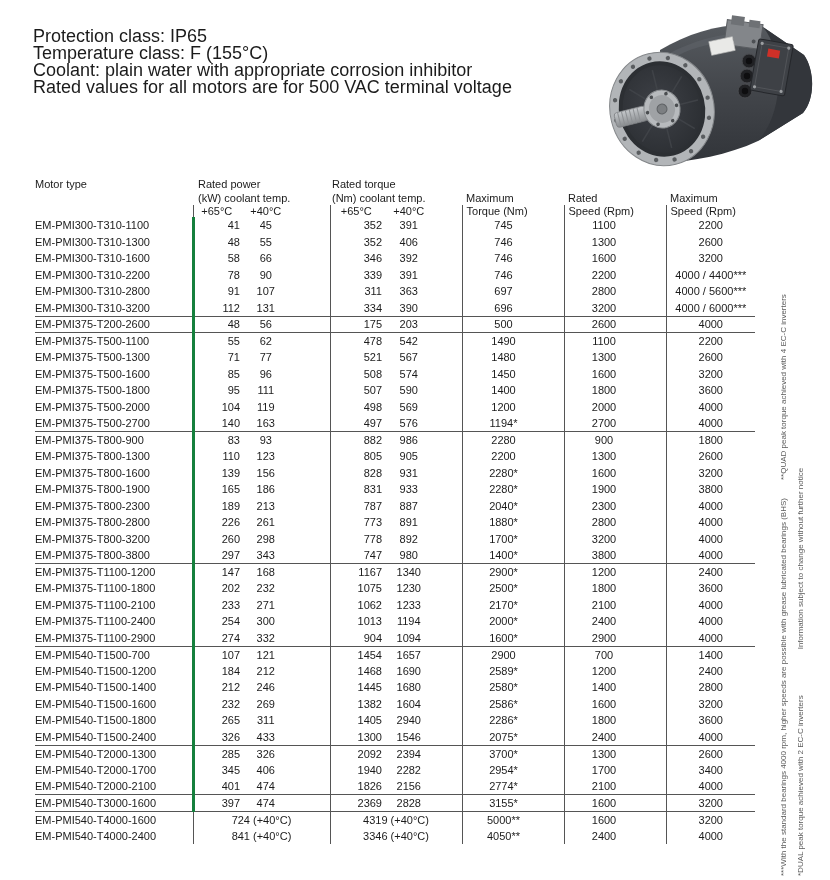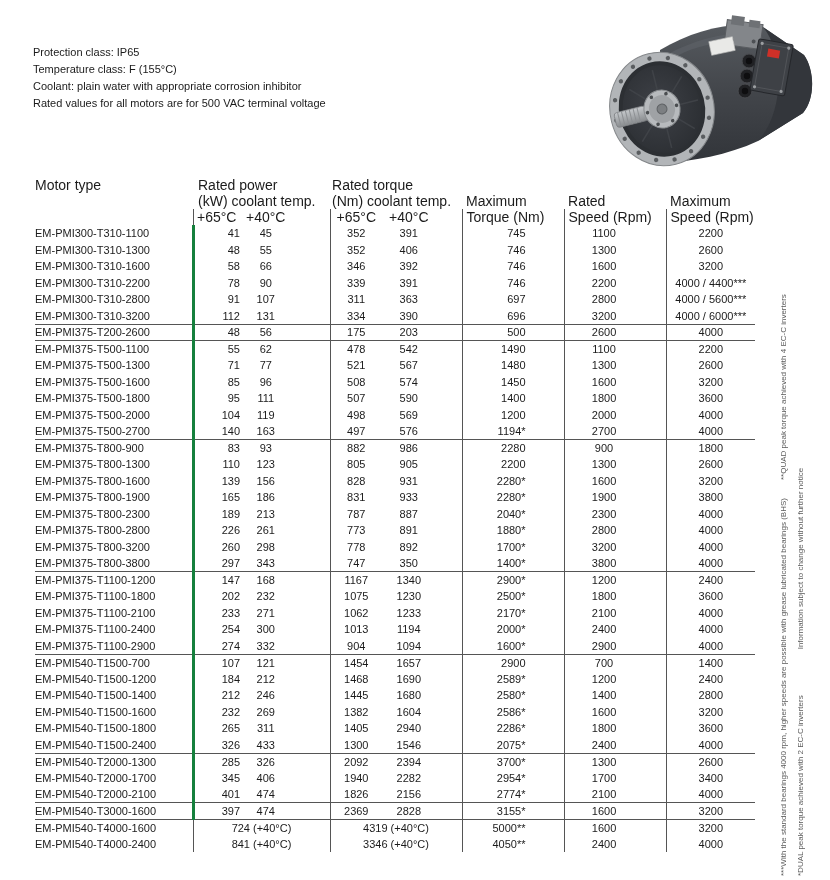--- a/index.html
+++ b/index.html
@@ -1,34 +1,34 @@
 <!DOCTYPE html>
 <html><head>
 <meta charset="utf-8">
 <style>
   html,body { margin:0; padding:0; background:#fff; }
   .page {
     position:relative; width:830px; height:880px; background:#ffffff;
     font-family:"Liberation Sans", sans-serif; color:#1b1b1b; overflow:hidden;
   }
-  .info { position:absolute; left:33px; top:44px; font-size:11px; line-height:17px; }
+  .info { position:absolute; left:33px; top:28px; font-size:18px; line-height:17px; }
   .motor-wrap { position:absolute; left:598px; top:10px; width:230px; height:158px; }
 
   .spec { position:absolute; left:35px; top:177px; }
   table { border-collapse:collapse; table-layout:fixed; width:720px; }
   td { padding:0; font-size:11px; white-space:nowrap; overflow:visible; vertical-align:middle; }
-  thead td { font-size:14px; }
+  thead td { font-size:11px; }
   thead tr.h1 { height:14px; } thead tr.h2 { height:14px; } thead tr.h3 { height:12px; }
   tbody tr { height:16.5px; }
   .c0 { text-align:left; }
   .c1 { text-align:right; border-left:3px solid #15803d; }
   .c2 { text-align:center; padding-right:38px; }
-  .c3 { text-align:center; border-left:1px solid #555; }
+  .c3 { text-align:right; border-left:1px solid #555; }
   .c4 { text-align:center; padding-right:26px; }
-  .c5 { text-align:right; padding-right:38px; border-left:1px solid #555;padding-left:19px; }
+  .c5 { text-align:center; padding-right:38px; border-left:1px solid #555;padding-left:19px; }
   .c6 { text-align:center; padding-right:22px; border-left:1px solid #555; }
   .c7 { text-align:center; border-left:1px solid #555; }
   .cspan { text-align:center; border-left:1px solid #555; }
   .hl  { text-align:left; padding-left:5px; }
   .hl2 { text-align:left; padding-left:2px; }
   .h5  { text-align:left; padding-left:4px; border-left:1px solid #555; }
   .h6  { text-align:left; padding-left:4px; border-left:1px solid #555; }
   .h7  { text-align:left; padding-left:4px; border-left:1px solid #555; }
   .hc1 { text-align:center; border-left:1px solid #555; }
   .hc2 { text-align:center; padding-right:38px; }
@@ -402,21 +402,21 @@
             <td class="c4">892</td>
             <td class="c5">1700*</td>
             <td class="c6">3200</td>
             <td class="c7">4000</td>
           </tr>
           <tr>
             <td class="c0">EM-PMI375-T800-3800</td>
             <td class="c1">297</td>
             <td class="c2">343</td>
             <td class="c3">747</td>
-            <td class="c4">350</td>
+            <td class="c4">980</td>
             <td class="c5">1400*</td>
             <td class="c6">3800</td>
             <td class="c7">4000</td>
           </tr>
         </tbody>
         <tbody class="grp">
           <tr>
             <td class="c0">EM-PMI375-T1100-1200</td>
             <td class="c1">147</td>
             <td class="c2">168</td>

